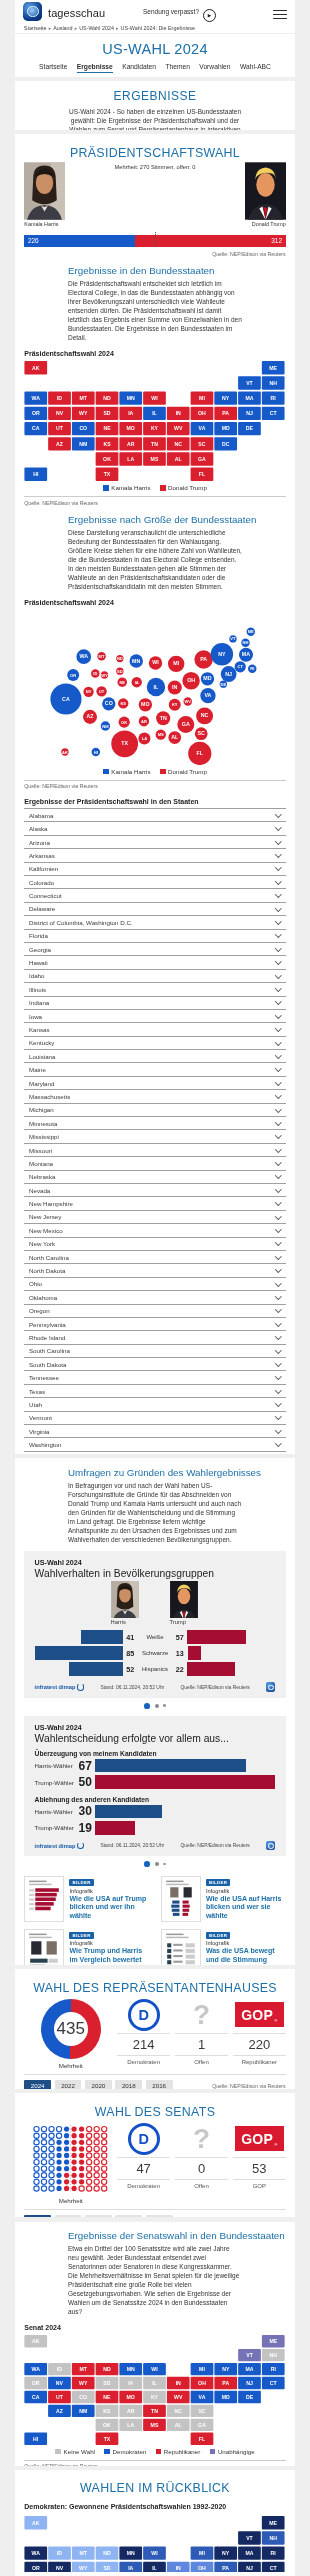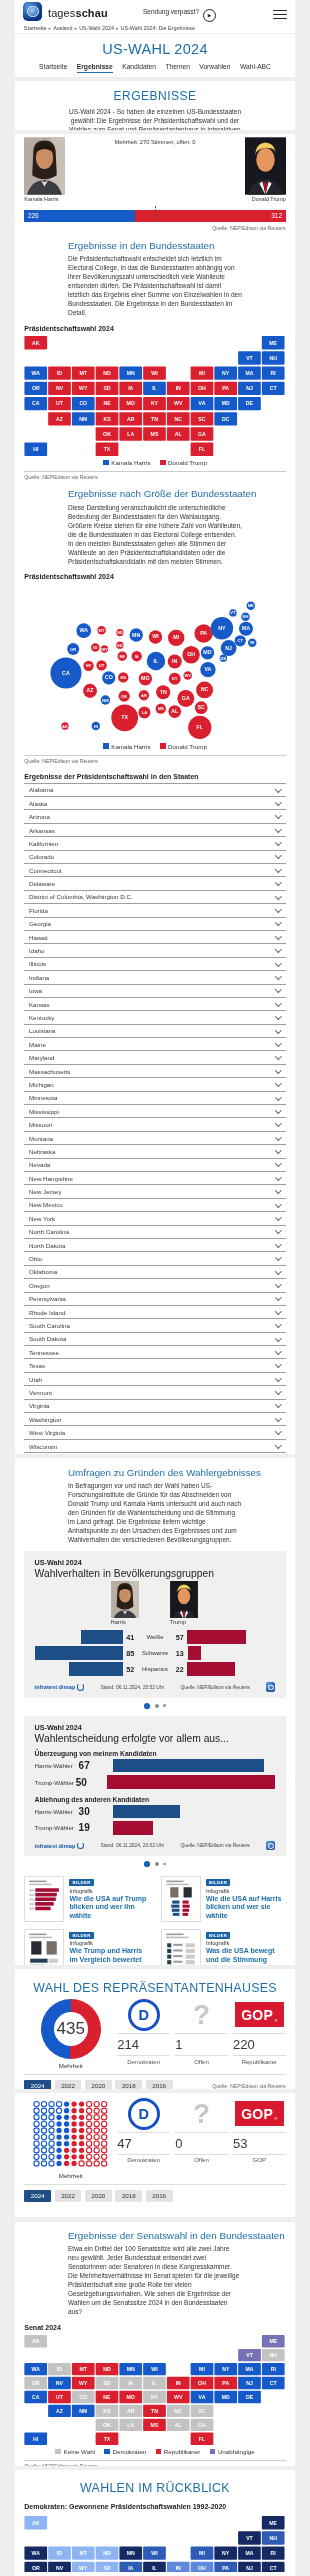--- a/index.html
+++ b/index.html
@@ -4,21 +4,21 @@
 <style>
   html,body{margin:0;padding:0;}
   body{width:310px;height:2576px;background:#efefef;font-family:"Liberation Sans",sans-serif;color:#333;overflow:hidden;}
   .page{width:280px;margin-left:15px;}
   .card{background:#fff;overflow:hidden;position:relative;}
   
   .hdr{height:33px;}
   .logo{position:absolute;left:8.3px;top:2.1px;width:19px;height:19px;border-radius:4.7px;background:radial-gradient(circle at 32% 28%,#5aa2e6,#0d3f8e 62%,#082a5e);}
   .logo .ring{position:absolute;left:3.6px;top:3.6px;width:9.8px;height:9.8px;border:1.3px solid #e8f2fd;border-radius:50%;background:radial-gradient(circle at 40% 35%,#9ecbf5,#1a5fae);}
   .brand{position:absolute;left:33px;top:6.7px;font-size:11px;color:#1d1d1d;letter-spacing:0.1px;}
-  .brand b{font-weight:bold;}
+  .brand b{font-weight:normal;}
   .missed{position:absolute;left:128px;top:7.8px;font-size:6.5px;color:#2b2b2b;white-space:nowrap;}
   .play{display:inline-block;width:11px;height:11px;border:0.8px solid #222;border-radius:50%;text-align:center;line-height:11px;font-size:4.7px;color:#222;margin-left:4.1px;vertical-align:-3.1px;}
   .burger{position:absolute;right:8.3px;top:9.8px;width:14px;cursor:pointer;}
   .burger div{height:1.6px;background:#2b2b2b;margin-bottom:2.3px;border-radius:0.5px;}
   .breadcrumb{position:absolute;left:8.8px;top:25px;font-size:5.4px;color:#444;white-space:nowrap;}
   .bc-sep{margin:0 2.1px;color:#777;font-size:4.7px;}
   
   .band{margin-top:1px;height:43px;text-align:center;}
   .page-title{padding-top:6.7px;font-size:14.5px;color:#1c6fa8;font-weight:400;letter-spacing:0.3px;}
   .tab-bar{margin-top:4.7px;}
@@ -76,21 +76,21 @@
   .mini-logo{width:9.3px;height:9.3px;border-radius:2.1px;background:radial-gradient(circle at 32% 28%,#5aa2e6,#0d3f8e);position:relative;}
   .mini-logo::after{content:"";position:absolute;left:2.1px;top:2.1px;width:3.6px;height:3.6px;border:0.8px solid #fff;border-radius:50%;}
   .dots{display:flex;justify-content:center;align-items:center;gap:4.7px;margin-top:4.7px;height:6.2px;}
   .dot{border-radius:50%;background:#999;}
   .dot.d1{width:5.7px;height:5.7px;background:#1565c0;}
   .dot.d2{width:4.1px;height:4.1px;background:#8a8a8a;}
   .dot.d3{width:2.6px;height:2.6px;background:#9a9a9a;}
   .g-label{font-weight:bold;font-size:6.7px;color:#1d1d1d;margin-top:5.7px;}
   .h-row{display:flex;align-items:center;height:15.5px;margin-top:1px;}
   .h-lab{width:44px;font-size:6.2px;color:#333;}
-  .h-val{width:34px;font-weight:bold;font-size:10px;color:#1d1d1d;}
+  .h-val{width:16px;font-weight:bold;font-size:12px;color:#1d1d1d;}
   .h-bar{height:13.4px;}
   .teasers{display:grid;grid-template-columns:1fr 1fr;gap:6.2px 11.4px;margin:9.3px 9.3px 0;}
   .teaser{display:flex;gap:5.2px;cursor:pointer;}
   .thumb{width:38px;height:44px;background:#fff;border:0.5px solid #ddd;flex:none;}
   .t-badge{display:inline-block;background:#1a62a8;color:#fff;font-size:4.4px;font-weight:bold;padding:1px 3.1px;border-radius:1px;letter-spacing:0.3px;}
   .t-kick{font-size:5.7px;color:#333;margin-top:1.6px;}
   .t-title{font-size:7px;font-weight:bold;color:#1c6fa8;line-height:1.2;margin-top:1px;}
   
   .sec-parl{margin-top:4.1px;}
   .sec-house{height:120px;} .sec-senate{height:124px;}
@@ -99,21 +99,21 @@
   .donut{width:60px;height:60px;border-radius:50%;margin:0 auto;position:relative;}
   .donut .hole{position:absolute;inset:13px;background:#fff;border-radius:50%;}
   .donut .num{position:absolute;inset:0;display:flex;align-items:center;justify-content:center;font-size:17px;color:#3a3a3a;z-index:2;}
   .maj-lab{font-size:6.2px;color:#333;margin-top:3.1px;}
   .pt-grid{flex:1;display:grid;grid-template-columns:1fr 1fr 1fr;column-gap:5.2px;align-content:start;}
   .pt-logo{height:32px;display:flex;align-items:center;justify-content:center;}
   .dlogo{width:26px;height:26px;border:3.6px solid #1450c8;border-radius:50%;color:#1450c8;font-size:14.5px;font-weight:bold;display:flex;align-items:center;justify-content:center;}
   .qmark{font-size:28px;color:#c8c8c8;font-weight:bold;}
   .goplogo{width:49px;height:25px;background:#d8192f;color:#fff;font-weight:bold;font-size:14px;display:flex;align-items:center;justify-content:center;letter-spacing:0.3px;}
   .goplogo i{font-style:normal;font-size:4.1px;margin-left:1px;align-self:flex-end;margin-bottom:4.7px;}
-  .pt-num{border-top:0.5px solid #ddd;margin-top:2.1px;padding-top:3.1px;font-size:13px;color:#3a3a3a;}
+  .pt-num{border-top:0.5px solid #ddd;margin-top:2.1px;padding-top:3.1px;text-align:center;font-size:13px;color:#3a3a3a;}
   .pt-lab{border-top:0.5px solid #ddd;margin-top:3.1px;padding-top:2.6px;text-align:center;font-size:6px;color:#555;}
   .chips-row{display:flex;align-items:center;justify-content:space-between;border-top:0.5px solid #ddd;margin:5.2px 9.3px 0;padding-top:4.7px;}
   .chip{display:inline-block;min-width:19.6px;text-align:center;padding:2.6px 3.6px;font-size:6.2px;background:#e3e3e3;color:#333;margin-right:3.6px;border-radius:1px;cursor:pointer;}
   .chip.active{background:#1d4e86;color:#fff;}
   .chips-row .src{font-size:5.2px;color:#666;}
   
   .sec-senstates{margin-top:4.1px;height:244px;}
   .sec-retro{margin-top:4.1px;height:106px;}
   svg{display:block;}
   .clip-map{margin:6.2px 9.3px 0;height:56px;overflow:hidden;}
@@ -141,20 +141,21 @@
     <div class="page-title">US-WAHL 2024</div>
     <div class="tab-bar"><span class="tab">Startseite</span><span class="tab active">Ergebnisse</span><span class="tab">Kandidaten</span><span class="tab">Themen</span><span class="tab">Vorwahlen</span><span class="tab">Wahl-ABC</span></div>
   </div>
 
   <div class="card intro">
     <div class="h-big">ERGEBNISSE</div>
     <div class="intro-text">US-Wahl 2024 - So haben die einzelnen US-Bundesstaaten gewählt: Die Ergebnisse der Präsidentschaftswahl und der Wahlen zum Senat und Repräsentantenhaus in interaktiven Grafiken.</div>
   </div>
 
   <div class="card sec-pres">
+    <div class="sec-big-title">PRÄSIDENTSCHAFTSWAHL</div>
     <div class="maj-note">Mehrheit: 270 Stimmen, offen: 0</div>
     <div class="cand-row">
       <div class="photo l" id="photo-harris">
           <svg width="41" height="58" viewBox="0 0 80 112">
             <rect x="0" y="0" width="80" height="112" fill="#b6aca1"></rect>
             <rect x="52" y="0" width="28" height="112" fill="#cac1b6"></rect>
             <path d="M18 30 Q18 6 40 6 Q62 6 62 32 L64 74 Q52 82 40 82 Q28 82 16 74 Z" fill="#2b2019"></path>
             <ellipse cx="40" cy="40" rx="17" ry="22" fill="#c98e63"></ellipse>
             <path d="M24 28 Q40 18 56 28 L56 22 Q48 12 40 12 Q32 12 24 22 Z" fill="#1f1712"></path>
             <path d="M6 112 Q14 84 40 84 Q66 84 74 112 Z" fill="#3c3d44"></path>
@@ -1047,20 +1048,21 @@
           <div class="pt-lab">Republikaner</div>
         </div>
     </div>
     <div class="chips-row">
       <span id="house-years"><span class="chip active">2024</span><span class="chip">2022</span><span class="chip">2020</span><span class="chip">2018</span><span class="chip">2016</span></span>
       <span class="src">Quelle: NEP/Edison via Reuters</span>
     </div>
   </div>
 
   <div class="card sec-parl sec-senate">
+    <div class="sec-big-title">WAHL DES SENATS</div>
     <div class="parl-row">
       <div class="donut-col">
         <div id="senate-matrix">
             <svg width="78" height="69" style="margin: 2.1px auto 0px;" viewBox="0 0 150 134">
               <circle cx="8" cy="8" r="5.1" fill="#fff" stroke="#1659c9" stroke-width="2.2"></circle>
               <circle cx="8" cy="20.8" r="5.1" fill="#fff" stroke="#1659c9" stroke-width="2.2"></circle>
               <circle cx="8" cy="33.6" r="5.1" fill="#fff" stroke="#1659c9" stroke-width="2.2"></circle>
               <circle cx="8" cy="46.400000000000006" r="5.1" fill="#fff" stroke="#1659c9" stroke-width="2.2"></circle>
               <circle cx="8" cy="59.2" r="5.1" fill="#fff" stroke="#1659c9" stroke-width="2.2"></circle>
               <circle cx="8" cy="72" r="5.1" fill="#fff" stroke="#1659c9" stroke-width="2.2"></circle>

